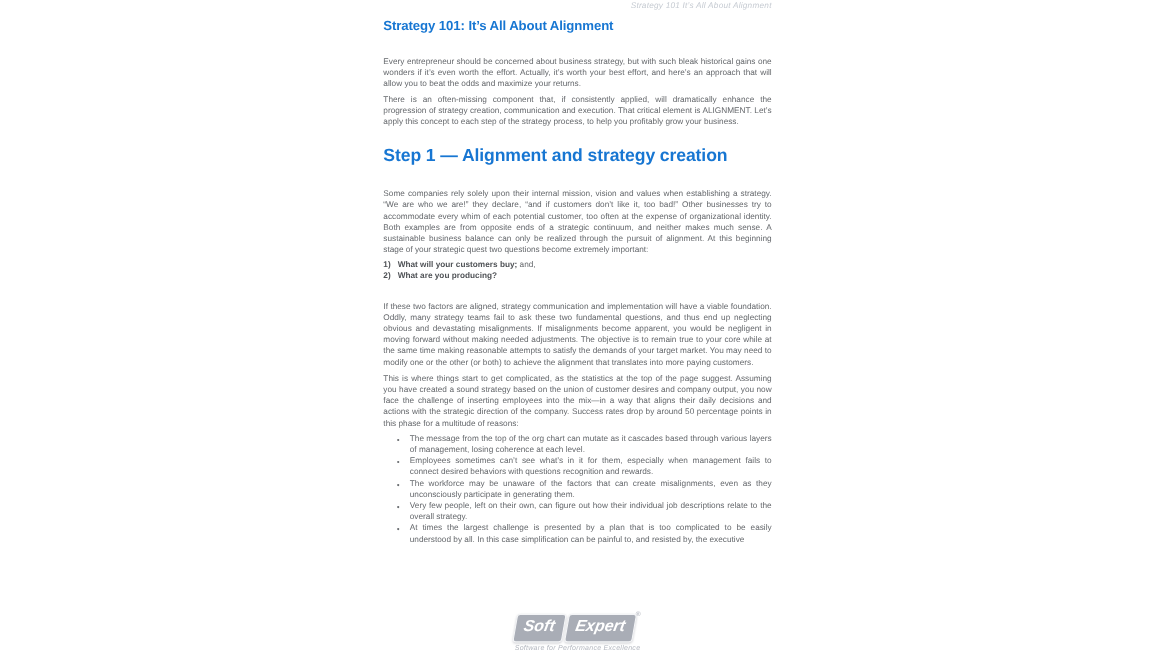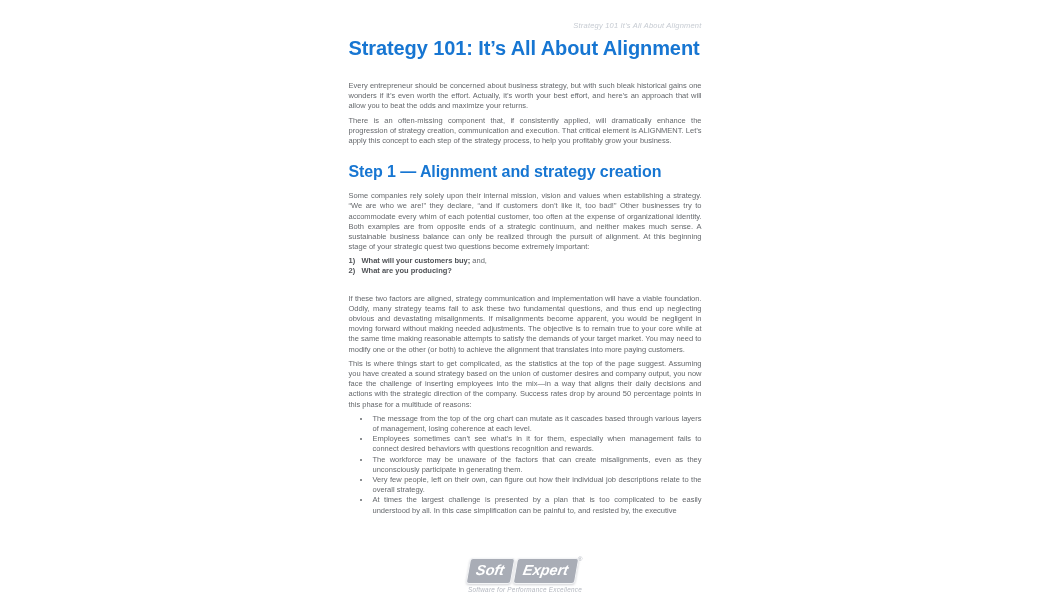--- a/index.html
+++ b/index.html
@@ -12,51 +12,50 @@
     position: relative;
     width: 1050px; height: 600px;
     background: #ffffff;
     overflow: hidden;
   }
   .content {
     width: 353px;
     margin: 0 auto;
   }
   .running-header {
-    padding-top: 21px;
     text-align: right;
     font-size: 7.5px;
     font-style: italic;
     color: #c6cbd2;
     letter-spacing: 0.2px;
   }
   .doc-title {
     margin: 7px 0 21px 0;
-    font-size: 20px;
+    font-size: 12px;
     font-weight: bold;
     color: #1776d2;
     letter-spacing: -0.1px;
   }
   .body-para {
     margin: 0;
     font-size: 7.5px;
     line-height: 10.2px;
     color: #65686c;
     text-align: justify;
   }
   .body-para + .body-para { margin-top: 4px; }
   .section-heading {
     margin: 17px 0 0 0;
     padding-top: 0;
     font-size: 16px;
     font-weight: bold;
     color: #1776d2;
     letter-spacing: -0.1px;
   }
-  .section-heading + .body-para { margin-top: 10px; }
+  .section-heading + .body-para { margin-top: 20px; }
   .numbered-list {
     margin: 4px 0 0 0;
     padding: 0;
     list-style: none;
   }
   .numbered-item {
     display: flex;
     font-size: 7.5px;
     line-height: 9.6px;
     color: #4f5256;

